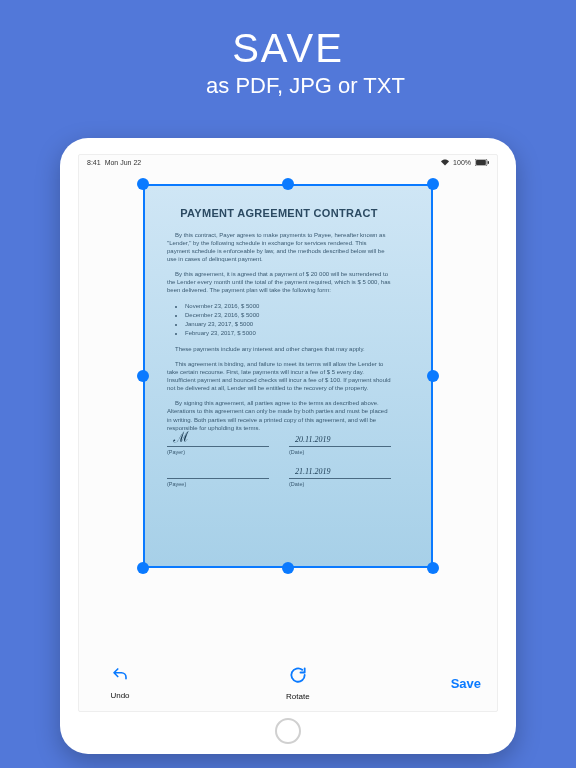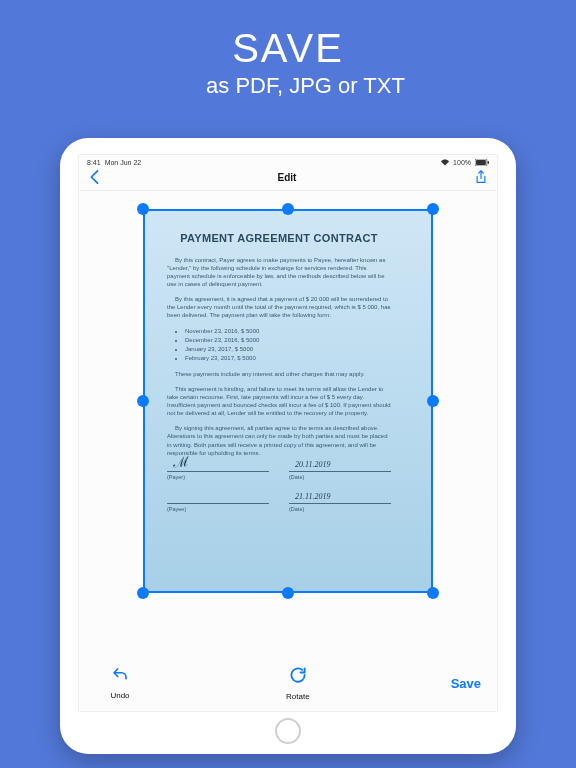--- a/index.html
+++ b/index.html
@@ -221,33 +221,20 @@
         <span>
           <svg width="14" height="7" viewBox="0 0 20 10">
               <rect x="0" y="0" width="17" height="10" rx="2" fill="none" stroke="#333" stroke-width="1"></rect>
               <rect x="1.5" y="1.5" width="14" height="7" rx="1" fill="#333"></rect>
               <rect x="18" y="3" width="2" height="4" rx="1" fill="#333"></rect>
             </svg>
         </span>
       </div>
     </div>
 
-    <div class="nav-bar">
-      <span class="nav-back">
-        <svg width="10" height="14" viewBox="0 0 10 16">
-            <path d="M9 1L2 8l7 7" stroke="#0a7aff" stroke-width="2" fill="none" stroke-linecap="round" stroke-linejoin="round"></path>
-          </svg>
-      </span>
-      <span class="nav-title">Edit</span>
-      <span class="nav-share">
-        <svg width="12" height="14" viewBox="0 0 14 18">
-            <path d="M7 1v10M4 4l3-3 3 3M2 8v8h10V8" stroke="#0a7aff" stroke-width="1.5" fill="none" stroke-linecap="round" stroke-linejoin="round"></path>
-          </svg>
-      </span>
-    </div>
 
     <div class="canvas-area">
       <div class="crop-frame">
         <div class="doc">
           <div class="doc-title">PAYMENT AGREEMENT CONTRACT</div>
           <p>By this contract, Payer agrees to make payments to Payee, hereafter known as "Lender," by the following schedule in exchange for services rendered. This payment schedule is enforceable by law, and the methods described below will be use in cases of delinquent payment.</p>
           <p>By this agreement, it is agreed that a payment of $ 20 000 will be surrendered to the Lender every month until the total of the payment required, which is $ 5 000, has been delivered. The payment plan will take the following form:</p>
           <ul>
             <li>November 23, 2016, $ 5000</li>
             <li>December 23, 2016, $ 5000</li>

